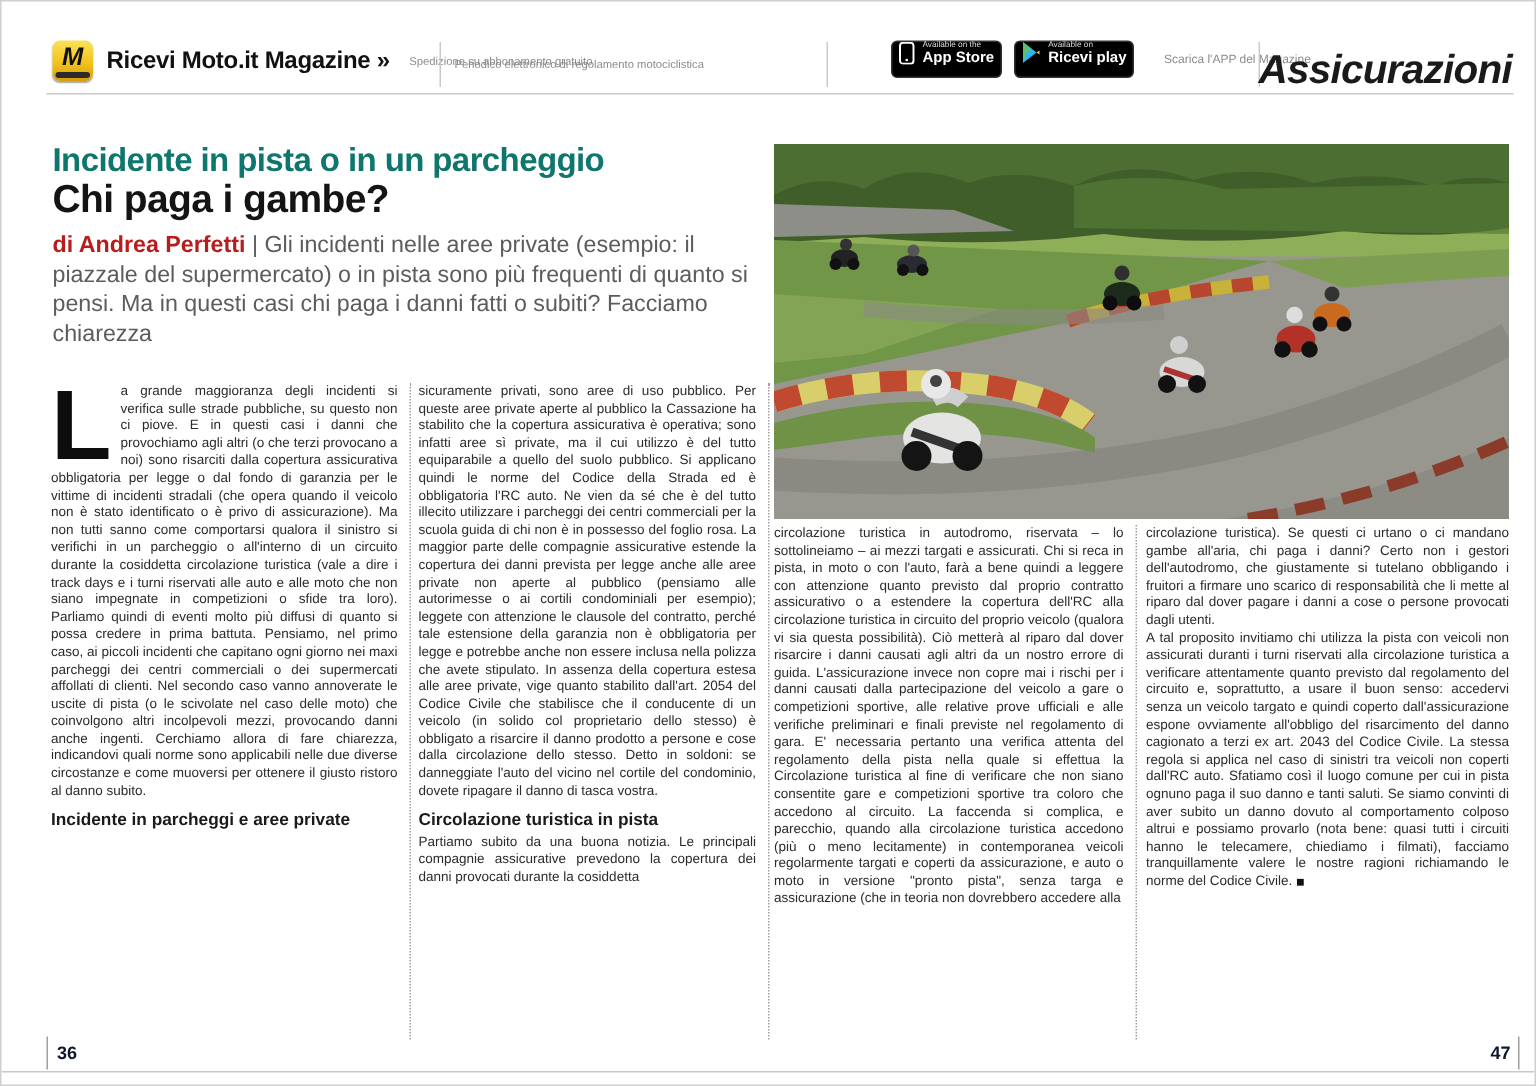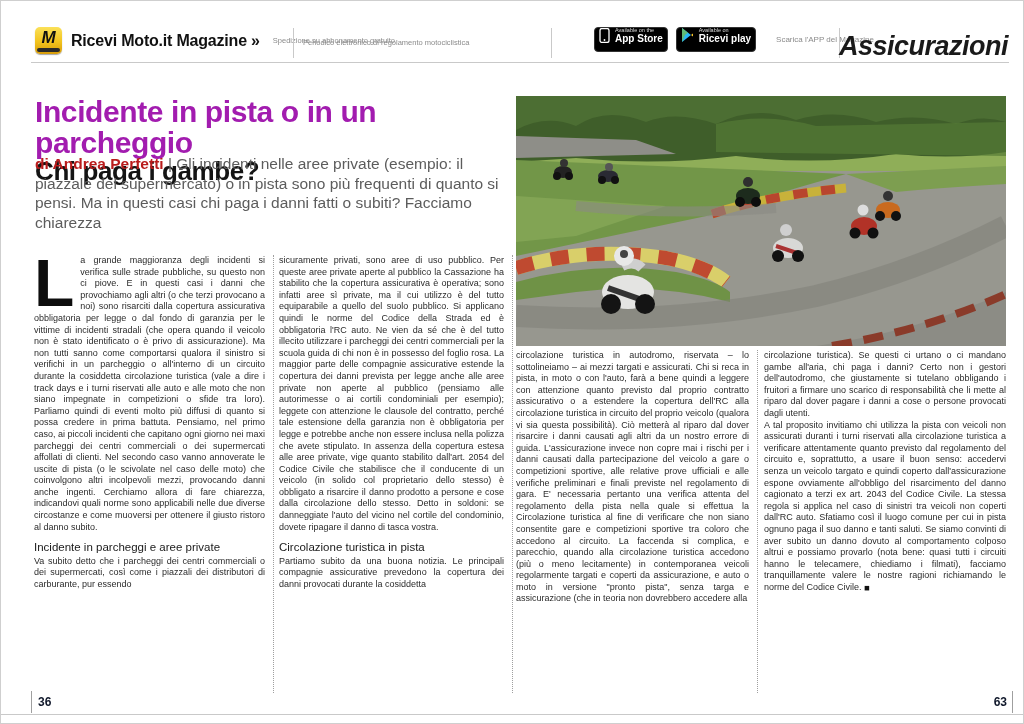--- a/index.html
+++ b/index.html
@@ -32,32 +32,32 @@
   .store-badge .txt { line-height:1.05; }
   .store-badge .small { font-size:5.5px; color:#ddd; }
   .store-badge .big { font-size:10px; font-weight:bold; }
   .dl-note { font-size:8px; color:#8b8b8b; margin-left:12px; }
   .section-title {
     position:absolute; right:1px; top:6px; font-size:27px; font-weight:bold; font-style:italic;
     color:#1a1a1a; letter-spacing:-.5px;
   }
   
   .headline { position:absolute; left:34px; top:95px; width:478px; line-height:1.04; letter-spacing:-.4px; }
-  .headline .l1 { font-size:30px; font-weight:bold; color:#a21caf; }
+  .headline .l1 { font-size:22px; font-weight:bold; color:#0f766e; }
   .headline .l2 { font-size:26px; font-weight:bold; color:#141414; }
   .standfirst { position:absolute; left:34px; top:153px; width:474px; font-size:15.5px; line-height:19.5px; color:#5c5c5c; }
   .standfirst .byline { font-weight:bold; color:#b91c1c; }
   
   .photo { position:absolute; left:515px; top:95px; width:490px; height:250px; overflow:hidden; background:#8f8f89; }
   
   .body-text { font-size:9px; line-height:11.6px; color:#2b2b2b; text-align:justify; }
   .col { position:absolute; }
   .col.rule { border-right:1px dotted #9f9f9f; }
   .col p { margin-bottom:0; }
-  .subhead { font-size:11.5px; font-weight:normal; color:#1a1a1a; margin-top:9px; margin-bottom:2px; text-align:left; }
+  .subhead { font-size:11.5px; font-weight:bold; color:#1a1a1a; margin-top:9px; margin-bottom:2px; text-align:left; }
   .dropcap {
     float:left; font-size:66px; line-height:52px; font-weight:900; color:#0d0d0d;
     margin:2px 8px 0 0; letter-spacing:-2px;
   }
   .end-mark { font-size:7px; color:#111; letter-spacing:-1px; }
   
   .pagenum { position:absolute; bottom:14px; font-size:12px; font-weight:bold; color:#0f172a; }
   .pagenum-bar { position:absolute; bottom:10px; width:1px; height:22px; background:#9f9f9f; }
   .bottom-rule { position:absolute; left:0; right:0; bottom:8px; height:1px; background:#c9c9c9; }
 </style>
@@ -201,38 +201,37 @@
             <circle cx="17" cy="46" r="10" fill="#141414"></circle>
           </g>
       </g>
     </svg>
   </div>
 
   <div class="col rule body-text" style="left:33px; top:254px; width:240px; height:438px; padding-right:8px;">
     <div class="dropcap">L</div>
     <p>a grande maggioranza degli incidenti si verifica sulle strade pubbliche, su questo non ci piove. E in questi casi i danni che provochiamo agli altri (o che terzi provocano a noi) sono risarciti dalla copertura assicurativa obbligatoria per legge o dal fondo di garanzia per le vittime di incidenti stradali (che opera quando il veicolo non è stato identificato o è privo di assicurazione). Ma non tutti sanno come comportarsi qualora il sinistro si verifichi in un parcheggio o all'interno di un circuito durante la cosiddetta circolazione turistica (vale a dire i track days e i turni riservati alle auto e alle moto che non siano impegnate in competizioni o sfide tra loro). Parliamo quindi di eventi molto più diffusi di quanto si possa credere in prima battuta. Pensiamo, nel primo caso, ai piccoli incidenti che capitano ogni giorno nei maxi parcheggi dei centri commerciali o dei supermercati affollati di clienti. Nel secondo caso vanno annoverate le uscite di pista (o le scivolate nel caso delle moto) che coinvolgono altri incolpevoli mezzi, provocando danni anche ingenti. Cerchiamo allora di fare chiarezza, indicandovi quali norme sono applicabili nelle due diverse circostanze e come muoversi per ottenere il giusto ristoro al danno subito.</p>
     <div class="subhead">Incidente in parcheggi e aree private</div>
-    <p>Va subito detto che i parcheggi dei centri commerciali o dei supermercati, così come i piazzali dei distributori di carburante, pur essendo</p>
   </div>
 
   <div class="col rule body-text" style="left:278px; top:254px; width:234px; height:438px; padding-right:8px;">
     <p>sicuramente privati, sono aree di uso pubblico. Per queste aree private aperte al pubblico la Cassazione ha stabilito che la copertura assicurativa è operativa; sono infatti aree sì private, ma il cui utilizzo è del tutto equiparabile a quello del suolo pubblico. Si applicano quindi le norme del Codice della Strada ed è obbligatoria l'RC auto. Ne vien da sé che è del tutto illecito utilizzare i parcheggi dei centri commerciali per la scuola guida di chi non è in possesso del foglio rosa. La maggior parte delle compagnie assicurative estende la copertura dei danni prevista per legge anche alle aree private non aperte al pubblico (pensiamo alle autorimesse o ai cortili condominiali per esempio); leggete con attenzione le clausole del contratto, perché tale estensione della garanzia non è obbligatoria per legge e potrebbe anche non essere inclusa nella polizza che avete stipulato. In assenza della copertura estesa alle aree private, vige quanto stabilito dall'art. 2054 del Codice Civile che stabilisce che il conducente di un veicolo (in solido col proprietario dello stesso) è obbligato a risarcire il danno prodotto a persone e cose dalla circolazione dello stesso. Detto in soldoni: se danneggiate l'auto del vicino nel cortile del condominio, dovete ripagare il danno di tasca vostra.</p>
     <div class="subhead">Circolazione turistica in pista</div>
     <p>Partiamo subito da una buona notizia. Le principali compagnie assicurative prevedono la copertura dei danni provocati durante la cosiddetta</p>
   </div>
 
   <div class="col rule body-text" style="left:515px; top:349px; width:242px; height:343px; padding-right:8px;">
     <p>circolazione turistica in autodromo, riservata – lo sottolineiamo – ai mezzi targati e assicurati. Chi si reca in pista, in moto o con l'auto, farà a bene quindi a leggere con attenzione quanto previsto dal proprio contratto assicurativo o a estendere la copertura dell'RC alla circolazione turistica in circuito del proprio veicolo (qualora vi sia questa possibilità). Ciò metterà al riparo dal dover risarcire i danni causati agli altri da un nostro errore di guida. L'assicurazione invece non copre mai i rischi per i danni causati dalla partecipazione del veicolo a gare o competizioni sportive, alle relative prove ufficiali e alle verifiche preliminari e finali previste nel regolamento di gara. E' necessaria pertanto una verifica attenta del regolamento della pista nella quale si effettua la Circolazione turistica al fine di verificare che non siano consentite gare e competizioni sportive tra coloro che accedono al circuito. La faccenda si complica, e parecchio, quando alla circolazione turistica accedono (più o meno lecitamente) in contemporanea veicoli regolarmente targati e coperti da assicurazione, e auto o moto in versione "pronto pista", senza targa e assicurazione (che in teoria non dovrebbero accedere alla</p>
   </div>
 
   <div class="col body-text" style="left:763px; top:349px; width:242px; height:343px;">
     <p>circolazione turistica). Se questi ci urtano o ci mandano gambe all'aria, chi paga i danni? Certo non i gestori dell'autodromo, che giustamente si tutelano obbligando i fruitori a firmare uno scarico di responsabilità che li mette al riparo dal dover pagare i danni a cose o persone provocati dagli utenti.</p>
     <p><span>A tal proposito invitiamo chi utilizza la pista con veicoli non assicurati duranti i turni riservati alla circolazione turistica a verificare attentamente quanto previsto dal regolamento del circuito e, soprattutto, a usare il buon senso: accedervi senza un veicolo targato e quindi coperto dall'assicurazione espone ovviamente all'obbligo del risarcimento del danno cagionato a terzi ex art. 2043 del Codice Civile. La stessa regola si applica nel caso di sinistri tra veicoli non coperti dall'RC auto. Sfatiamo così il luogo comune per cui in pista ognuno paga il suo danno e tanti saluti. Se siamo convinti di aver subito un danno dovuto al comportamento colposo altrui e possiamo provarlo (nota bene: quasi tutti i circuiti hanno le telecamere, chiediamo i filmati), facciamo tranquillamente valere le nostre ragioni richiamando le norme del Codice Civile.</span>
       <span class="end-mark">◼</span></p>
   </div>
 
   <div class="pagenum-bar" style="left:30px"></div>
   <div class="pagenum" style="left:37px">36</div>
-  <div class="pagenum" style="right:16px">63</div>
+  <div class="pagenum" style="right:16px">47</div>
   <div class="pagenum-bar" style="right:10px"></div>
   <div class="bottom-rule"></div>
 
 </div>
 
 </body></html>

